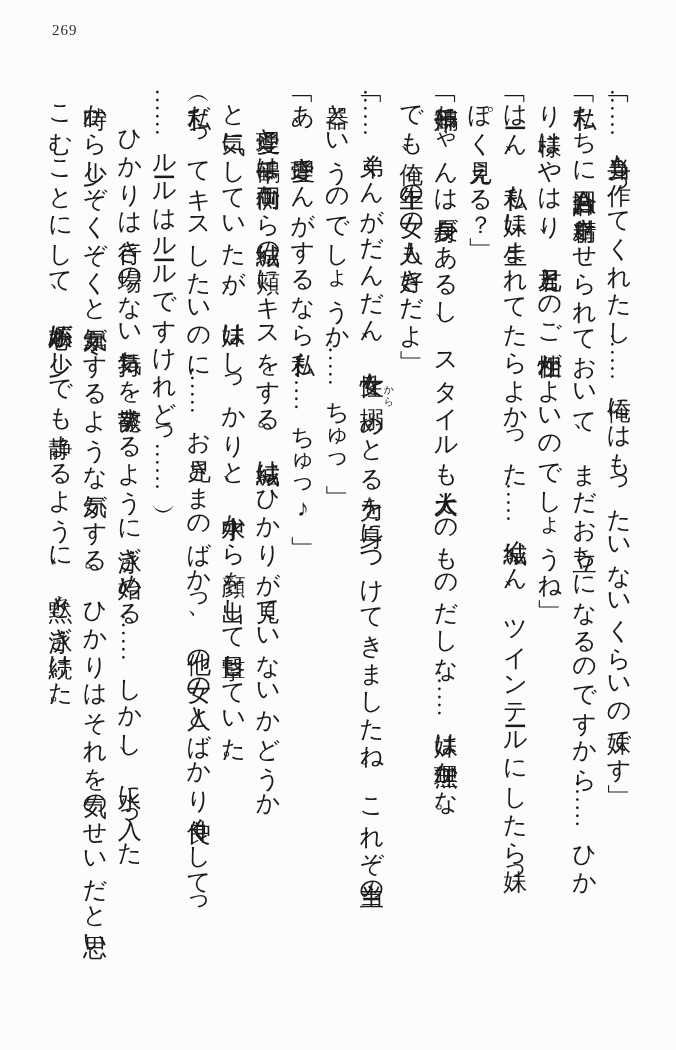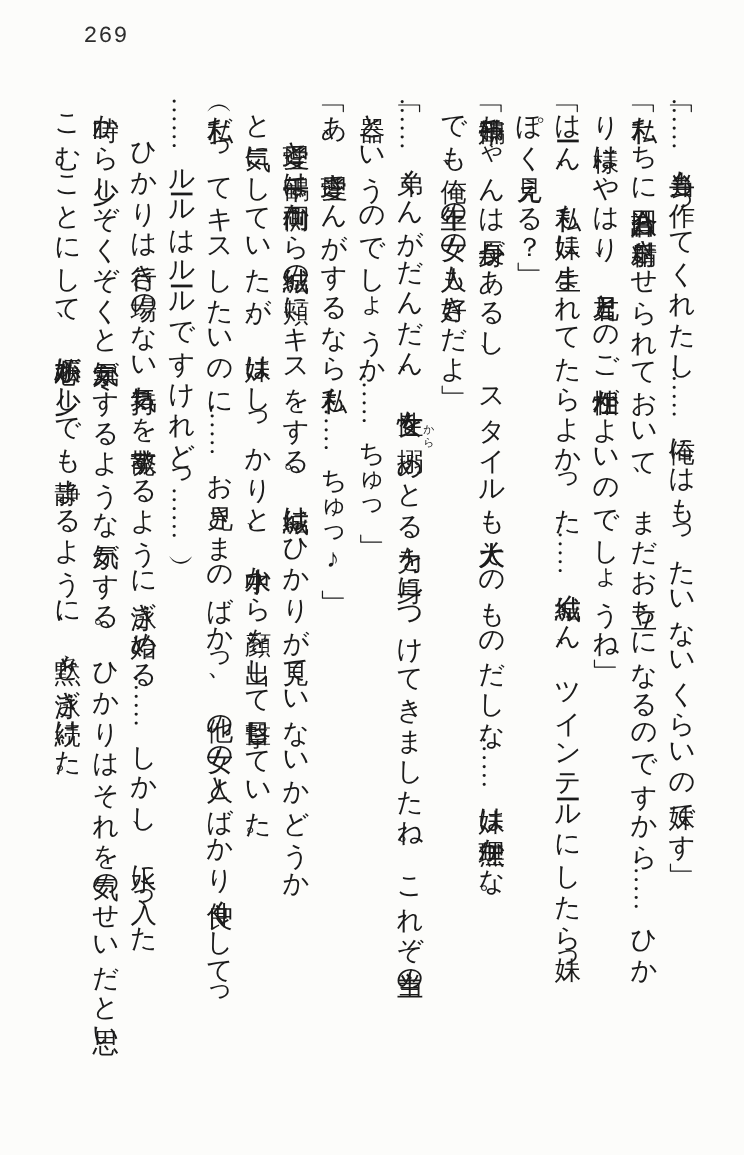--- a/index.html
+++ b/index.html
@@ -10,25 +10,24 @@
     width: 676px;
     height: 1050px;
     position: relative;
     overflow: hidden;
     background: #fcfcfa;
     font-family: "Liberation Serif", "DejaVu Serif", serif;
   }
   .page-number {
     position: absolute;
     top: 22px;
-    left: 76px;
-    font-size: 21px;
+    left: 52px;
+    font-size: 15px;
     letter-spacing: 1px;
     color: #2e2e2e;
-    font-family: Liberation Mono, monospace;
   }
   .text-block {
     position: absolute;
     top: 88px;
     right: 40px;
     width: 596px;
     height: 938px;
     writing-mode: vertical-rl;
     text-orientation: mixed;
     font-size: 24px;

